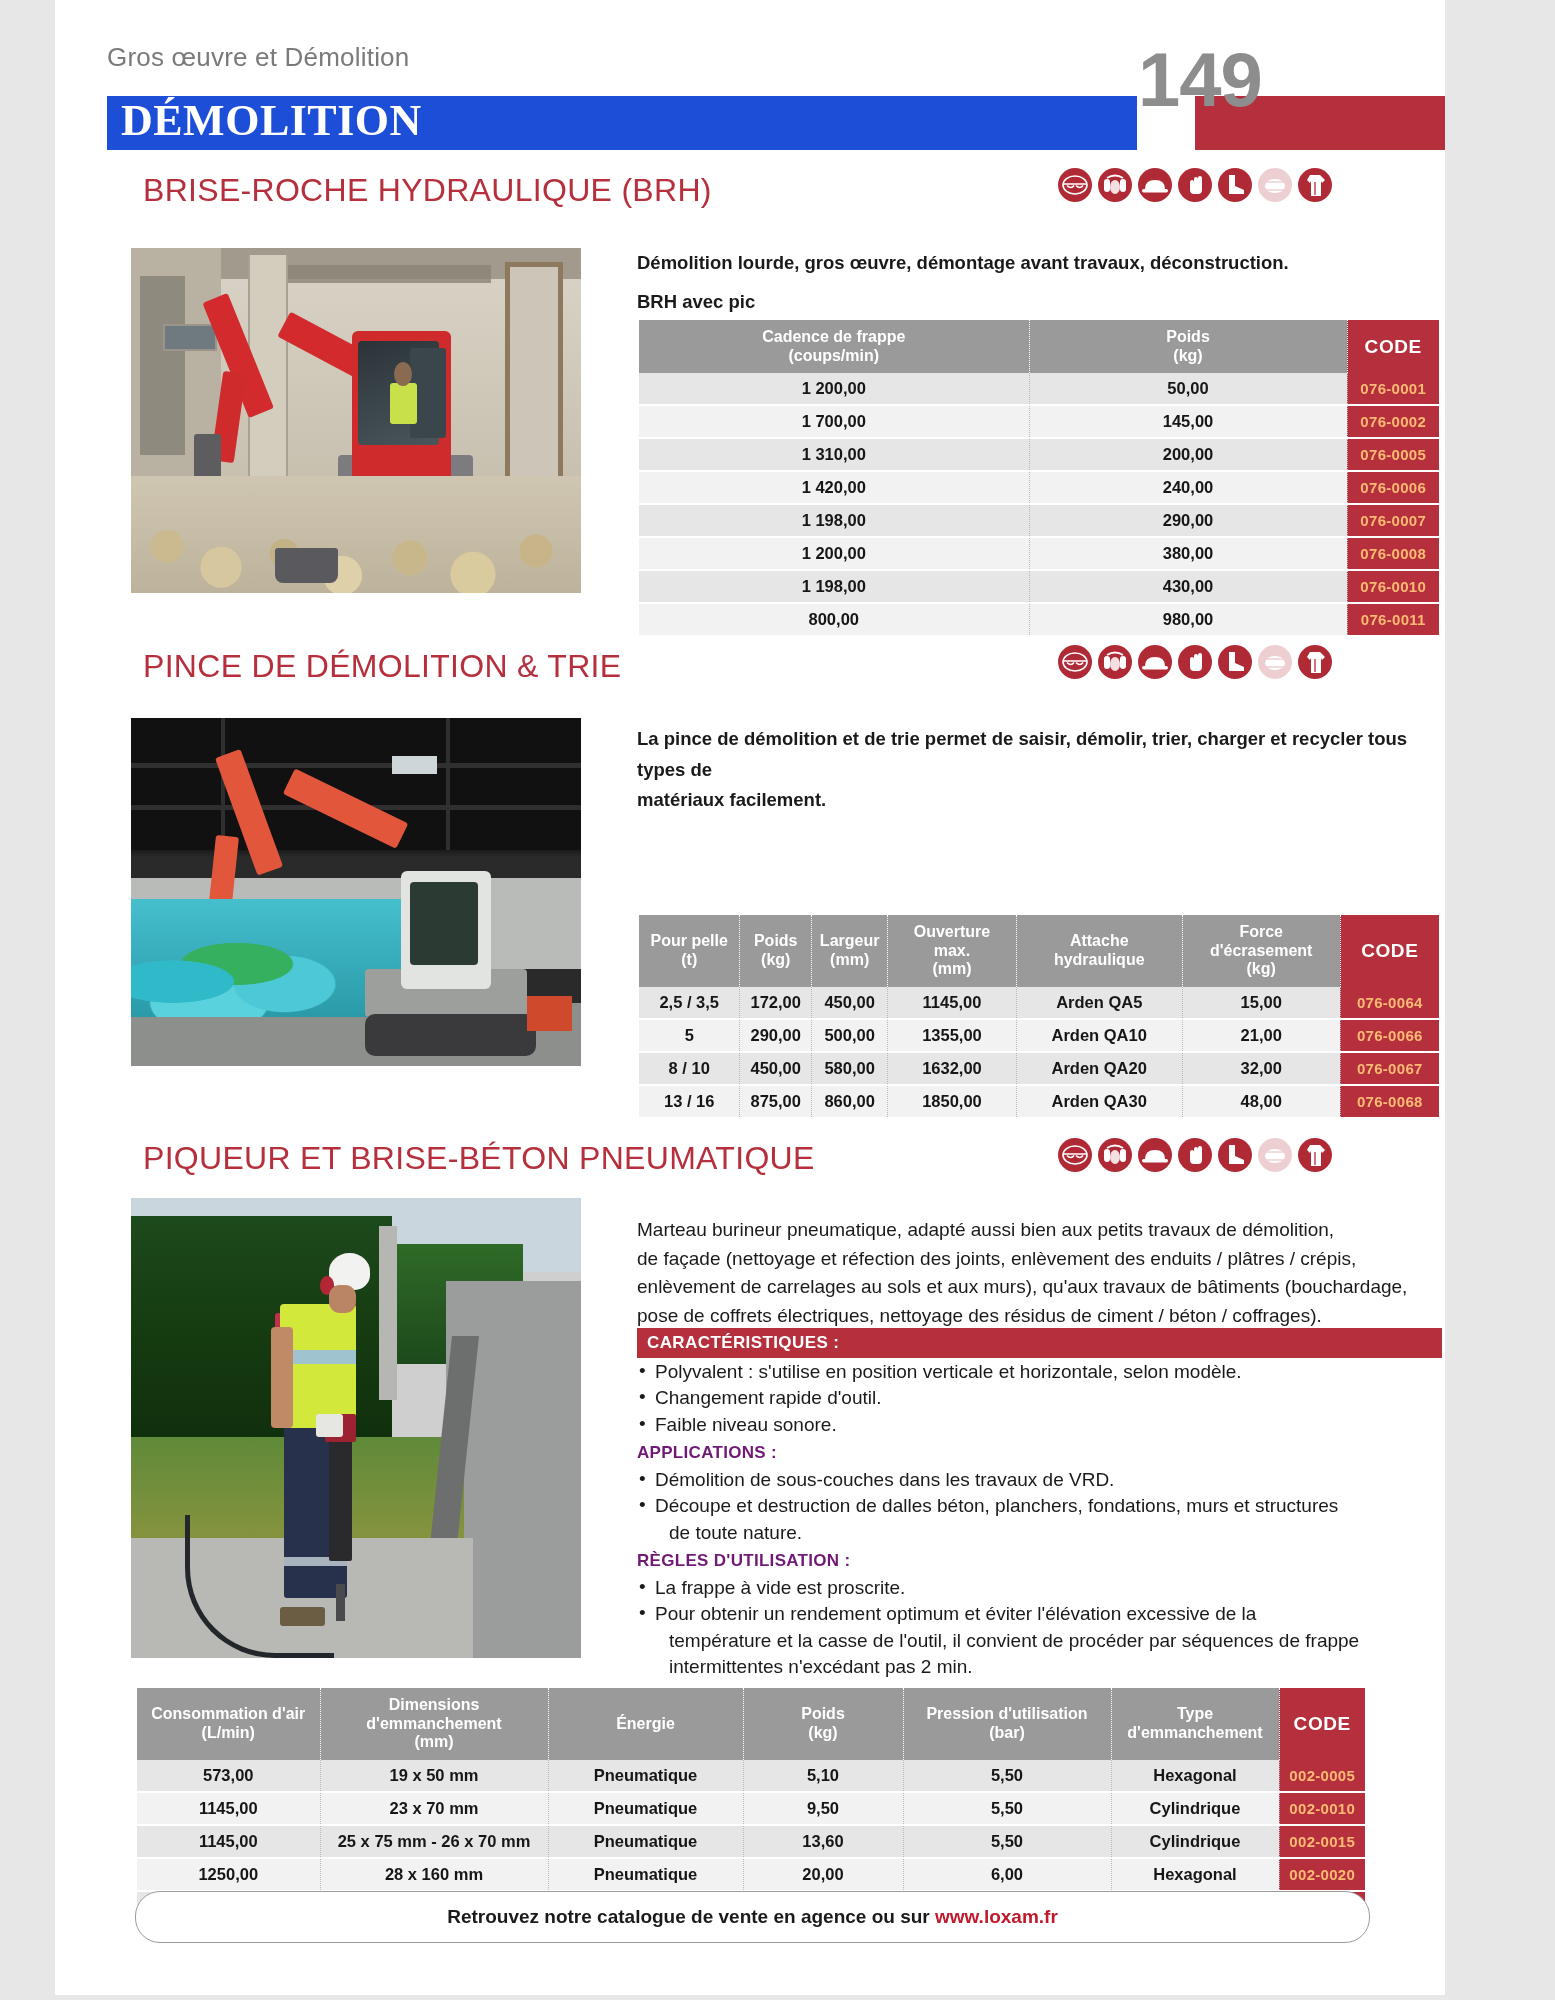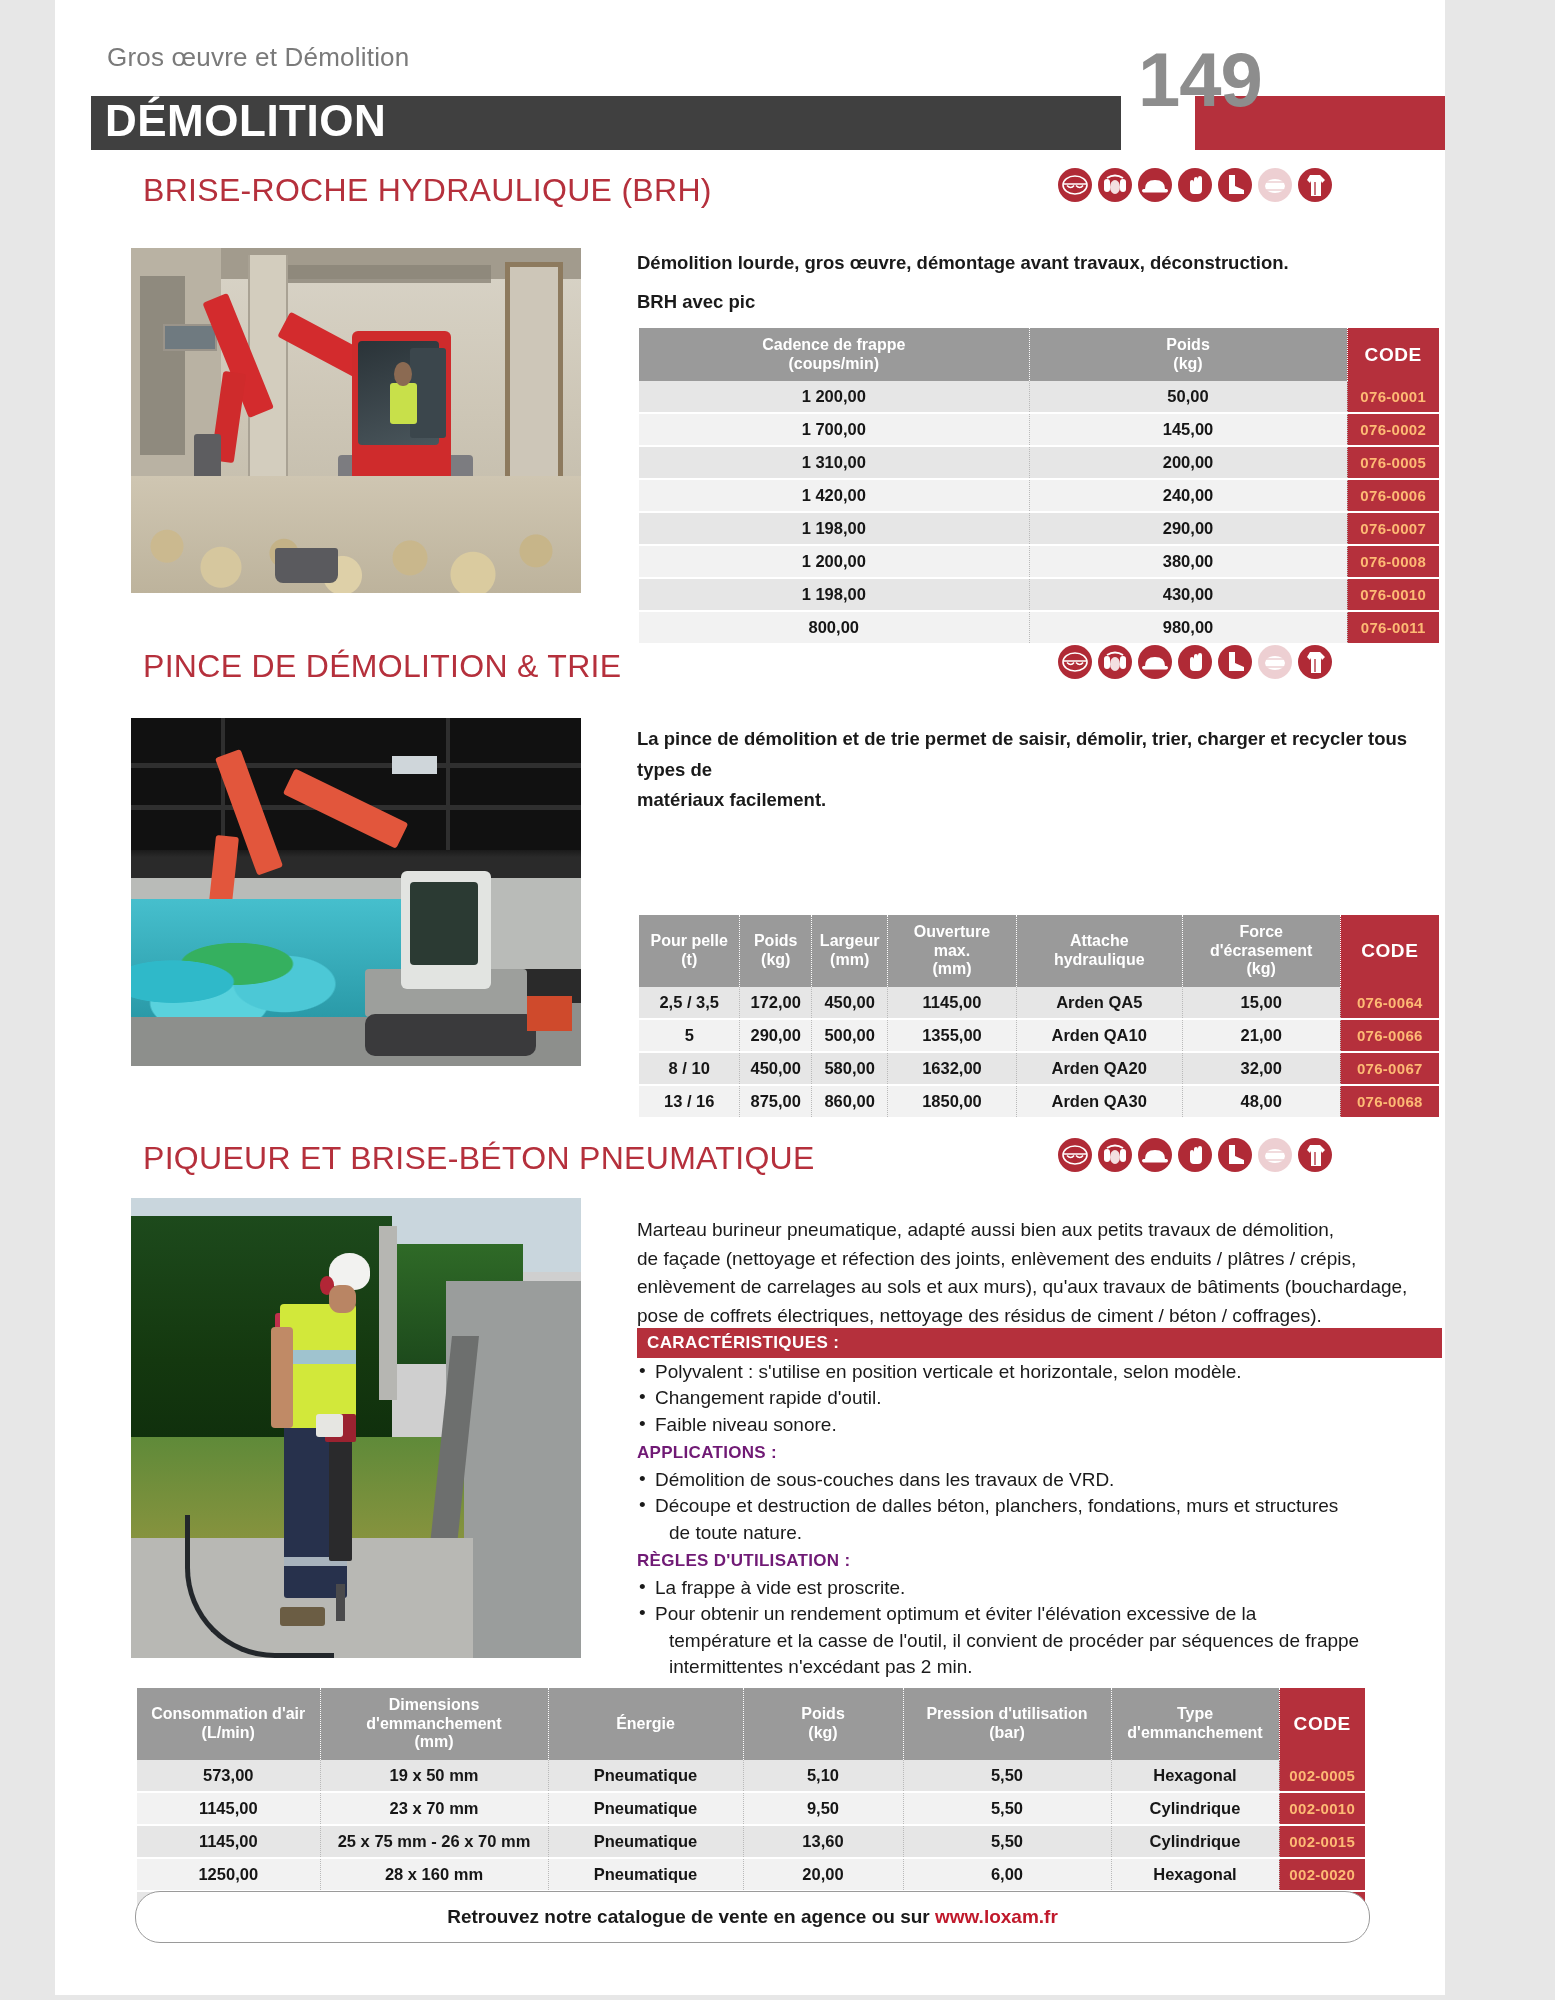--- a/index.html
+++ b/index.html
@@ -15,22 +15,23 @@
     box-shadow:0 0 0 0 rgba(0,0,0,0);
   }
   .page-inner{position:absolute;left:0;top:0;width:1390px;height:1995px;}
 
   
   .breadcrumb{
     position:absolute;left:52px;top:42px;
     font-size:26px;color:#7a7a7a;font-weight:400;letter-spacing:.2px;
   }
   .rubric-bar{
-    position:absolute;left:36px;top:96px;width:1030px;height:54px;
-    background:#404040;
+    position:absolute;left:52px;top:96px;width:1030px;height:54px;
+    background:#1d4ed8;
+    font-family:Liberation Serif, serif;
   }
   .rubric-bar .rubric-label{
     position:absolute;left:14px;top:-2px;
     font-size:44px;line-height:54px;font-weight:700;color:#ffffff;
     letter-spacing:.5px;
   }
   .rubric-bar-right{
     position:absolute;left:1140px;top:96px;width:250px;height:54px;
     background:#b5303c;
   }
@@ -292,21 +293,21 @@
     <div class="p1-track"></div>
     <div class="p1-rubble"></div>
     <div class="p1-bucket"></div>
   </div>
 
   <div class="intro" style="left:582px;top:248px;width:800px;">
     <div>Démolition lourde, gros œuvre, démontage avant travaux, déconstruction.</div>
     <div style="margin-top:8px;">BRH avec pic</div>
   </div>
 
-  <table class="spec" style="left:584px;top:320px;width:800px;margin-top:8px;">
+  <table class="spec" style="left:584px;top:320px;width:800px;">
     <colgroup>
           <col style="width:390px">
           <col style="width:318px">
           <col style="width:92px">
         </colgroup>
     <thead>
       <tr>
         <th>
           <span>Cadence de frappe</span><br><span>(coups/min)</span>
         </th>

